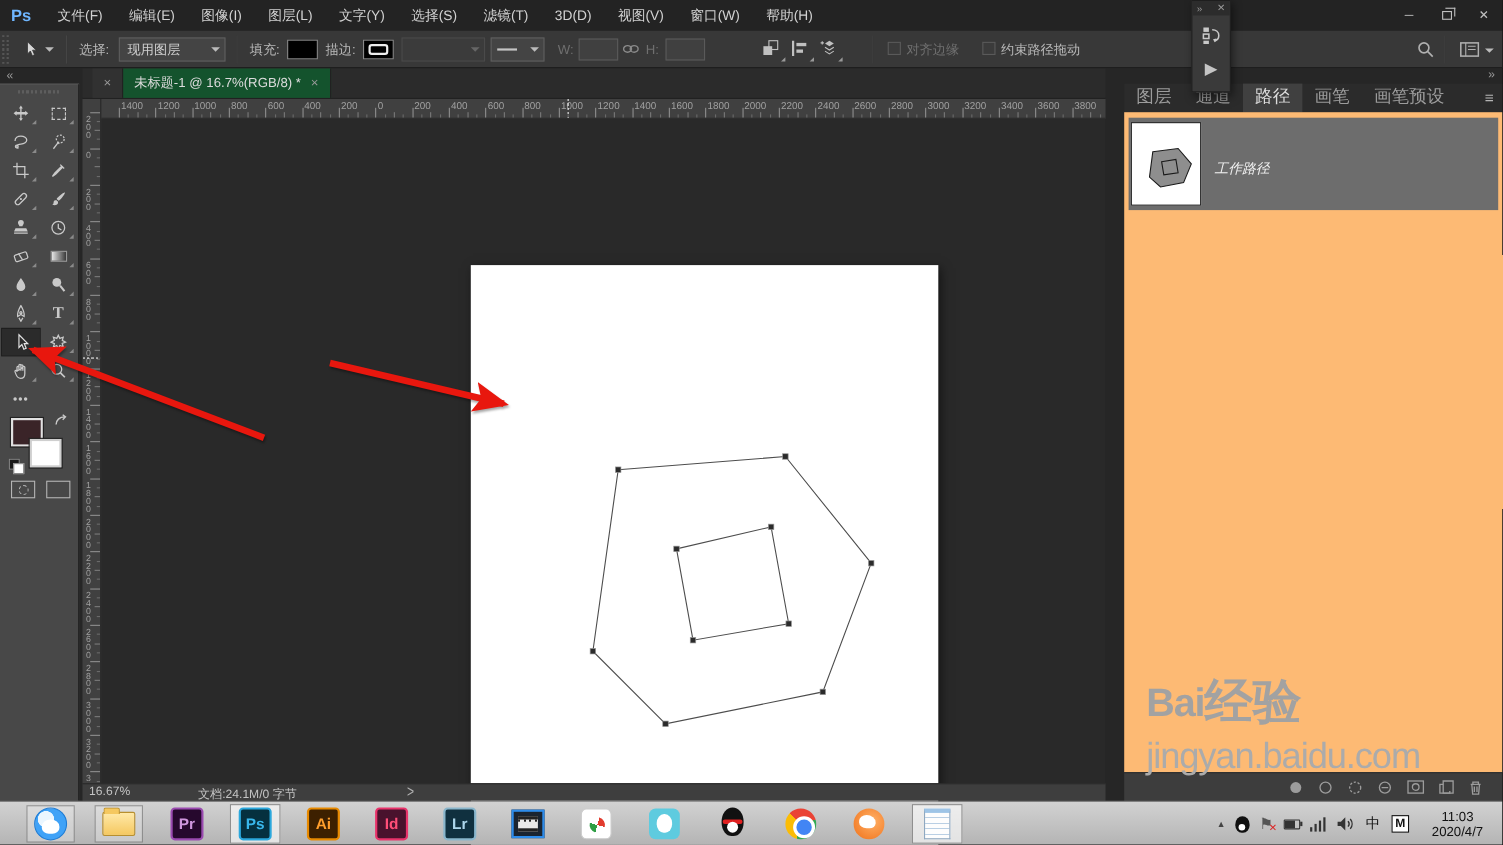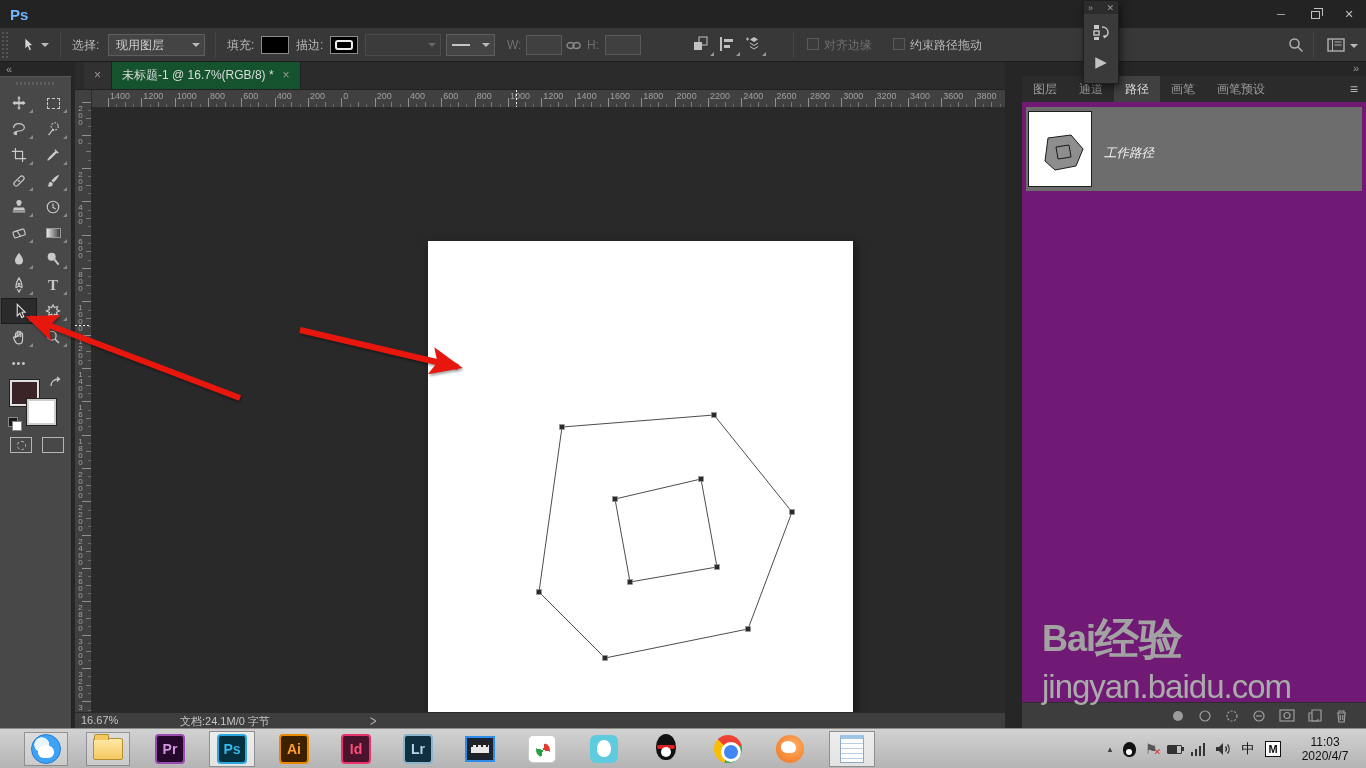--- a/index.html
+++ b/index.html
@@ -87,24 +87,24 @@
   .statusbar{position:absolute;left:75px;top:712px;width:930px;height:16px;background:#3e3e3e;border-top:1px solid #2a2a2a;color:#c4c4c4;font-size:11px;z-index:2;}
   .statusbar span{position:absolute;top:1px;}
   .sb-zoom{left:6px;}
   .sb-doc{left:105px;text-align:center;}
   .sb-chev{left:295px;color:#b0b0b0;transform:scaleY(1.4);}
 
   
   .rightdock{position:absolute;left:1005px;top:62px;right:0;bottom:40px;background:#262626;}
   .panel-collapse{position:absolute;right:9px;top:0;color:#9a9a9a;font-size:11px;letter-spacing:-2px;}
   .ptabs{position:absolute;left:17px;top:14px;right:0;height:26px;background:#2b2b2b;display:flex;}
-  .ptab{line-height:26px;font-size:12px;color:#9c9c9c;padding:0 11px;white-space:nowrap;}
+  .ptab{line-height:26px;font-size:16px;color:#9c9c9c;padding:0 11px;white-space:nowrap;}
   .ptab.active{background:#404040;color:#dcdcdc;}
   .pmenu{position:absolute;right:8px;top:0;line-height:26px;color:#b5b5b5;font-size:14px;}
-  .pbody{position:absolute;left:17px;top:40px;right:0;bottom:26px;background:#701a75;padding-left:19px;}
+  .pbody{position:absolute;left:17px;top:40px;right:0;bottom:26px;background:#fdba74;padding-left:19px;}
   .path-row{position:absolute;left:4px;right:4px;top:5px;height:84px;background:#6d6d6d;display:block;}
   .path-thumb{position:absolute;left:2px;top:4px;width:64px;height:76px;background:#fff;border:1px solid #1e1e1e;}
   .path-name{position:absolute;left:78px;top:38px;color:#f2f2f2;font-size:12.5px;font-style:italic;font-family:"Liberation Serif","DejaVu Serif",serif;}
   .pfooter{position:absolute;left:17px;right:0;bottom:0;height:26px;background:#3d3d3d;border-top:1px solid #2e2e2e;display:flex;align-items:center;justify-content:flex-end;gap:13px;padding-right:18px;}
   .pfi{color:#9c9c9c;}
   .pfi svg{display:block;stroke:#9c9c9c;fill:none;stroke-width:1.2;}
 
   
   .fpanel{position:absolute;left:1083px;top:0;width:36px;height:84px;background:#3a3a3a;border:1px solid #1e1e1e;box-shadow:2px 3px 8px rgba(0,0,0,.55);z-index:6;}
   .fhead{height:13px;background:#2c2c2c;color:#9a9a9a;font-size:9px;display:flex;justify-content:space-between;align-items:center;padding:0 4px;}
@@ -179,20 +179,33 @@
   .wm-jy{font-size:44px;font-weight:bold;line-height:46px;}
   .wm-url{font-size:33px;line-height:34px;margin-top:8px;color:#ababab;letter-spacing:-1px;}
 </style>
 </head>
 <body>
 
 <div class="screen">
 
   <div class="titlebar">
     <span class="ps-logo">Ps</span>
+    <nav class="menus">
+        <span class="menu-item">文件(F)</span>
+        <span class="menu-item">编辑(E)</span>
+        <span class="menu-item">图像(I)</span>
+        <span class="menu-item">图层(L)</span>
+        <span class="menu-item">文字(Y)</span>
+        <span class="menu-item">选择(S)</span>
+        <span class="menu-item">滤镜(T)</span>
+        <span class="menu-item">3D(D)</span>
+        <span class="menu-item">视图(V)</span>
+        <span class="menu-item">窗口(W)</span>
+        <span class="menu-item">帮助(H)</span>
+      </nav>
     <div class="win-controls">
       <span class="wc">─</span>
       <span class="wc"><span class="restore-glyph"></span></span>
       <span class="wc">✕</span>
     </div>
   </div>
 
   <div class="optionsbar">
     <span class="grip-v"></span>
     <span class="toolpreset" style="left:20px;top:9px;">

